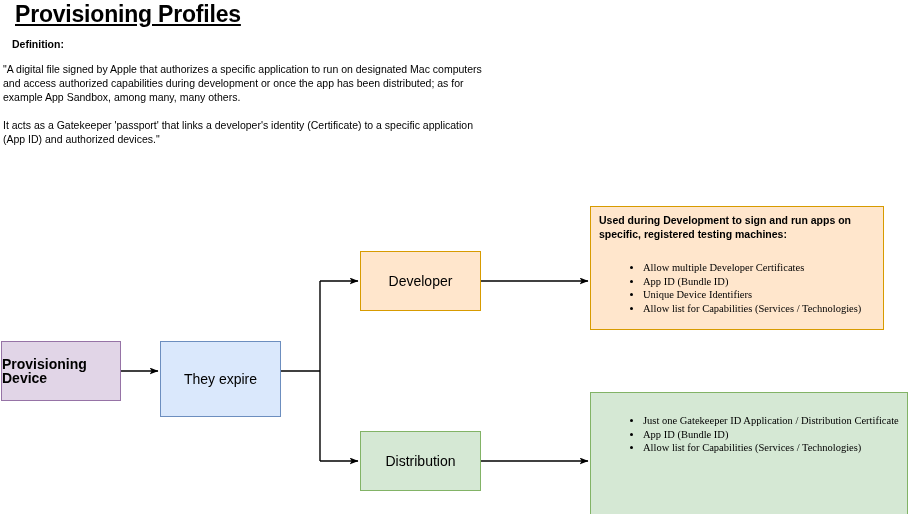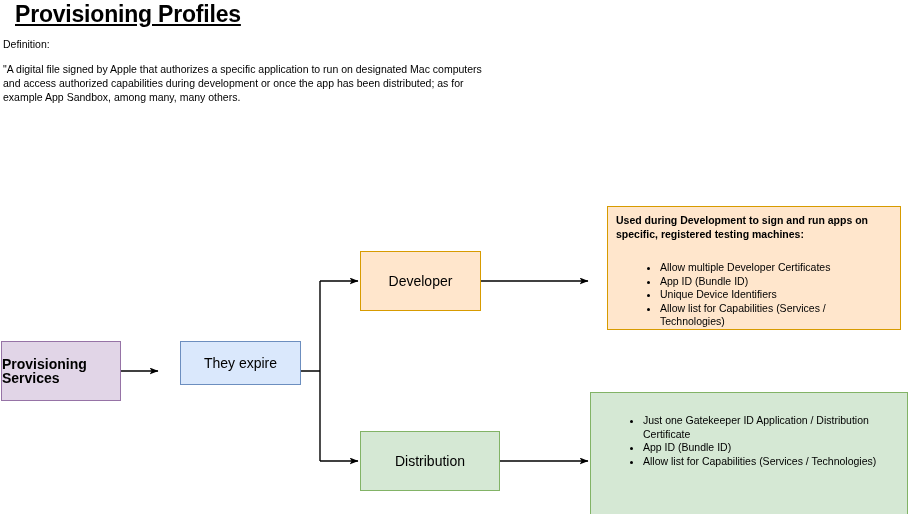--- a/index.html
+++ b/index.html
@@ -23,24 +23,24 @@
     top: 1px;
     font-size: 23px;
     font-weight: bold;
     text-decoration: underline;
     letter-spacing: -0.2px;
     white-space: nowrap;
     margin-left: 12px;
   }
   #definition-label {
     position: absolute;
-    left: 3px;
+    left: 12px;
     top: 38px;
     font-size: 10.5px;
-    font-weight: normal;
+    font-weight: bold;
   }
   #definition-body {
     position: absolute;
     left: 3px;
     top: 62px;
     width: 495px;
     font-size: 10.5px;
     line-height: 14px;
   }
   #definition-body p {
@@ -63,47 +63,48 @@
   .node.bold { font-weight: bold; }
 
   
   .n-purple { background: #e1d5e7; border-color: #9673a6; }
   .n-blue   { background: #dae8fc; border-color: #6c8ebf; }
   .n-orange { background: #ffe6cc; border-color: #d79b00; }
   .n-green  { background: #d5e8d4; border-color: #82b366; }
 
   
   #node-provisioning-profile { left: 1px;   top: 341px; width: 120px; height: 60px; }
-  #node-they-expire          { left: 160px; top: 341px; width: 121px; height: 44px; margin-left: 20px; }
+  #node-they-expire          { left: 160px; top: 341px; width: 121px; height: 76px; }
   #node-developer            { left: 360px; top: 251px; width: 121px; height: 60px; }
-  #node-distribution         { left: 360px; top: 431px; width: 140px; height: 60px; }
+  #node-distribution         { left: 360px; top: 431px; width: 121px; height: 60px; }
 
   
   .panel {
     position: absolute;
     box-sizing: border-box;
     border-width: 1px;
     border-style: solid;
     padding: 7px 8px 8px 8px;
     font-size: 10.5px;
     line-height: 13.5px;
     overflow: hidden;
   }
   .panel-heading {
     font-weight: bold;
     margin: 0 0 6px 0;
   }
   .panel ul {
     margin: 0;
     padding: 0 0 0 44px;
     list-style-type: disc;
+    font-family: Liberation Serif, serif;
   }
   .panel li { margin: 0; padding: 0; }
 
-  #panel-development  { left: 590px; top: 206px; width: 294px; height: 124px; margin-left: 17px; }
+  #panel-development  { left: 590px; top: 206px; width: 294px; height: 124px; }
   #panel-distribution { left: 590px; top: 392px; width: 318px; height: 124px; }
 
   #panel-development ul  { padding-top: 14px; }
   #panel-distribution ul { padding-top: 14px; }
 
   
   #connectors {
     position: absolute;
     left: 0;
     top: 0;
@@ -114,20 +115,21 @@
 </style>
 </head>
 <body>
 
 <div id="page-title">Provisioning Profiles</div>
 
 <div id="definition-label">Definition:</div>
 
 <div id="definition-body">
   <p>"A digital file signed by Apple that authorizes a specific application to run on designated Mac computers and access authorized capabilities during development or once the app has been distributed; as for example App Sandbox, among many, many others.</p>
+  <p>It acts as a Gatekeeper 'passport' that links a developer's identity (Certificate) to a specific application (App ID) and authorized devices."</p>
 </div>
 
 <svg id="connectors" viewBox="0 0 911 514" xmlns="http://www.w3.org/2000/svg">
   <defs>
     <marker id="arrowhead" markerWidth="9" markerHeight="7" refX="8.5" refY="3.5" orient="auto" markerUnits="userSpaceOnUse">
       <path d="M0,0 L9,3.5 L0,7 L2.2,3.5 Z" fill="#000000"></path>
     </marker>
   </defs>
   <g stroke="#000000" stroke-width="1.4" fill="none">
 
@@ -141,21 +143,21 @@
 
     <path d="M320,461 L358,461" marker-end="url(#arrowhead)"></path>
 
     <path d="M481,281 L588,281" marker-end="url(#arrowhead)"></path>
 
     <path d="M481,461 L588,461" marker-end="url(#arrowhead)"></path>
   </g>
 </svg>
 
 <div id="node-provisioning-profile" class="node n-purple bold">
-  <span>Provisioning Services</span>
+  <span>Provisioning Device</span>
 </div>
 
 <div id="node-they-expire" class="node n-blue">
   <span>They expire</span>
 </div>
 
 <div id="node-developer" class="node n-orange">
   <span>Developer</span>
 </div>
 

